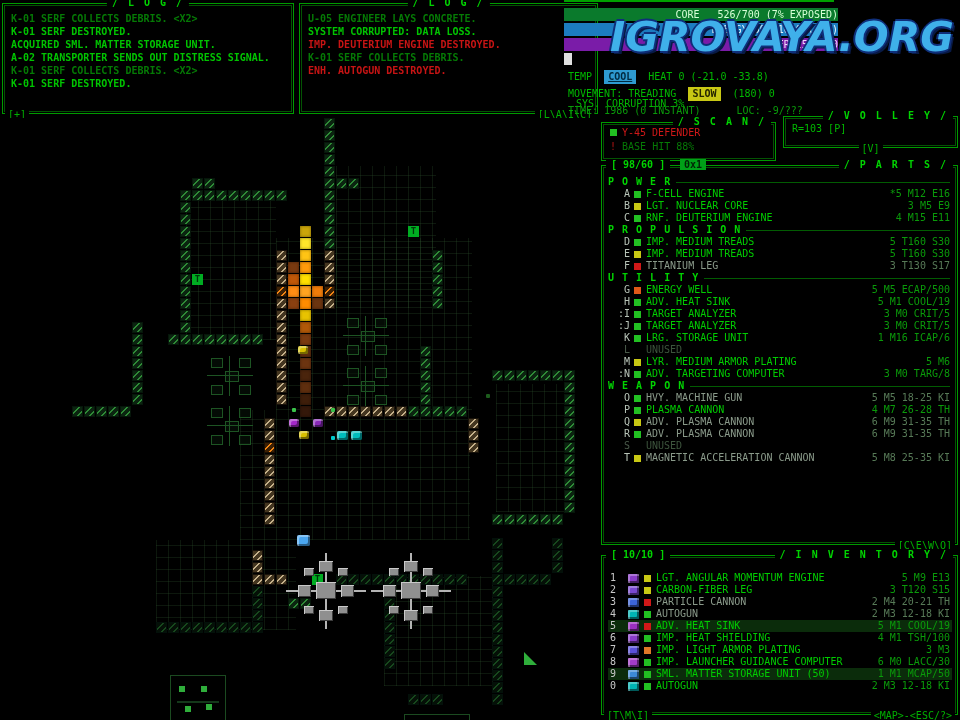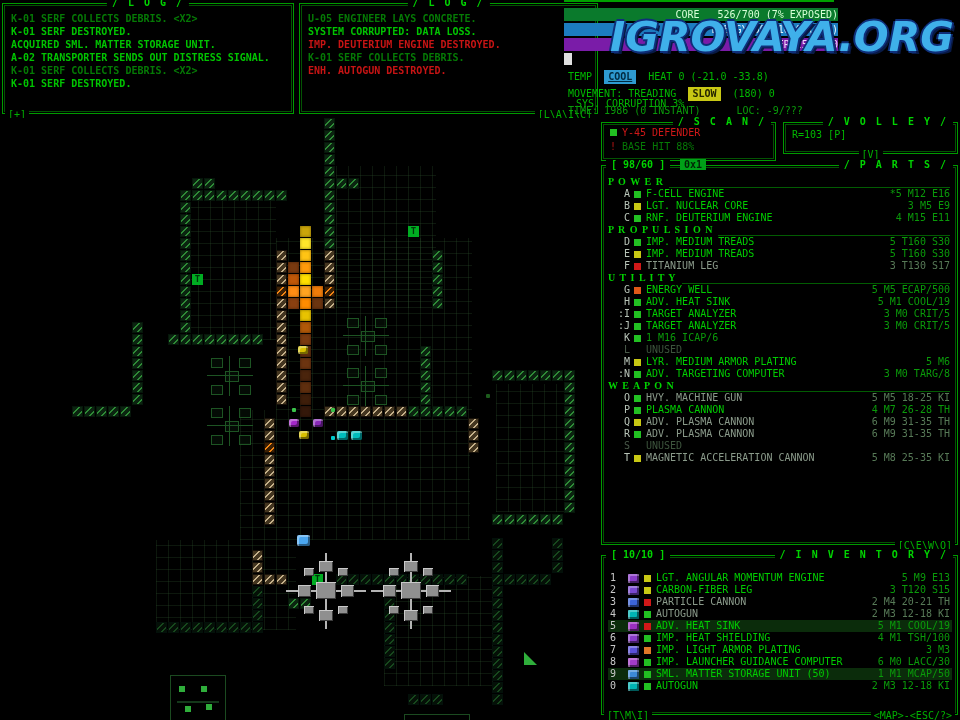--- a/index.html
+++ b/index.html
@@ -18,21 +18,21 @@
   .sbar{position:absolute;left:0;width:270px;height:13px;line-height:13px;padding-left:4px;white-space:pre;}
   .srow{position:absolute;left:4px;height:14px;line-height:14px;white-space:pre;color:#00b800;}
   .badge{display:inline-block;padding:0 4px;font-weight:bold;}
   #watermark{position:absolute;left:604px;top:14px;width:356px;text-align:center;z-index:50;
     font-family:"DejaVu Sans",sans-serif;font-weight:bold;font-style:italic;font-size:41px;line-height:46px;
     color:#3fb0ea;letter-spacing:0px;
     text-shadow:-2px 0 0 #0f2f7a,2px 0 0 #0f2f7a,0 -2px 0 #0f2f7a,0 2px 0 #0f2f7a,3px 3px 0 #081a46;}
   
   .scanline{position:absolute;left:8px;white-space:pre;}
   
-  .secrow{display:flex;align-items:flex-end;height:12px;line-height:12px;font-family:Liberation Serif, serif;}
+  .secrow{display:flex;align-items:center;height:12px;line-height:12px;}
   .secname{color:#00d400;letter-spacing:1px;font-weight:bold;white-space:pre;}
   .secline{flex:1;border-top:1px solid #025c02;margin-left:5px;margin-right:2px;}
   .itemrow{display:flex;align-items:center;height:12px;line-height:12px;white-space:pre;}
   .ikey{width:22px;text-align:right;color:#b8c4b8;padding-right:4px;}
   .isq{width:7px;height:7px;margin-right:5px;flex:0 0 auto;}
   .iname{flex:1;overflow:hidden;}
   .istats{text-align:right;padding-right:2px;}
   .st-on .iname{color:#00cc00;} .st-on .istats{color:#0a9a0a;}
   .st-off .iname{color:#8a9a8a;} .st-off .istats{color:#577a57;}
   .st-unused .iname{color:#3d553d;} .st-unused .ikey{color:#4a5a4a;}
@@ -108,21 +108,21 @@
     <div class="srow" style="top:104px;color:#0a9a0a;"><span>TIME: 1986 (0 INSTANT)</span>      <span>LOC: -9/???</span></div>
   </div>
   <div id="watermark">IGROVAYA.ORG</div>
 
   <div class="panel up" style="left:601px;top:122px;width:173px;height:37px;">
     <span class="ptitle" style="right:4px;">/ S C A N /</span>
     <div class="scanline" style="top:4px;"><span style="display:inline-block;width:7px;height:7px;background:#22c022;margin-right:5px;"></span><span style="color:#d01818;">Y-45 DEFENDER</span></div>
     <div class="scanline" style="top:18px;"><span style="color:#b01414;">!</span> <span style="color:#067a06;">BASE HIT 88%</span></div>
   </div>
 
-  <div class="panel up" style="left:783px;top:122px;width:173px;height:30px;">
+  <div class="panel up" style="left:783px;top:116px;width:173px;height:30px;">
     <span class="ptitle" style="right:4px;">/ V O L L E Y /</span>
     <div class="scanline" style="top:6px;color:#00b800;">R=103 [P]</div>
     <span class="pcorner" style="left:50%;transform:translateX(-50%);">[V]</span>
   </div>
 
   <div class="panel" style="left:601px;top:165px;width:355px;height:378px;">
     <span class="ptitle up" style="left:4px;letter-spacing:0;">[ 98/60 ]</span>
     <span class="ptitle" style="left:78px;background:#00a018;color:#002406;letter-spacing:0;padding:0 4px;">0x1</span>
     <span class="ptitle" style="right:4px;">/ P A R T S /</span>
     <div id="parts-body" class="up" style="position:absolute;left:6px;top:10px;right:5px;">
@@ -141,21 +141,21 @@
         <div class="itemrow st-on"><div class="ikey">E</div><div class="isq" style="background: rgb(200, 200, 20);"></div><div class="iname">Imp. Medium Treads</div><div class="istats">5 T160 S30</div></div>
         <div class="itemrow st-off"><div class="ikey">F</div><div class="isq" style="background: rgb(208, 24, 24);"></div><div class="iname">Titanium Leg</div><div class="istats">3 T130 S17</div></div>
         <div class="secrow">
           <div class="secname">U T I L I T Y</div>
           <div class="secline"></div>
         </div>
         <div class="itemrow st-on"><div class="ikey">G</div><div class="isq" style="background: rgb(224, 88, 24);"></div><div class="iname">Energy Well</div><div class="istats">5 M5 ECAP/500</div></div>
         <div class="itemrow st-on"><div class="ikey">H</div><div class="isq" style="background: rgb(34, 192, 34);"></div><div class="iname">Adv. Heat Sink</div><div class="istats">5 M1 COOL/19</div></div>
         <div class="itemrow st-on"><div class="ikey">:I</div><div class="isq" style="background: rgb(34, 192, 34);"></div><div class="iname">Target Analyzer</div><div class="istats">3 M0 CRIT/5</div></div>
         <div class="itemrow st-on"><div class="ikey">:J</div><div class="isq" style="background: rgb(34, 192, 34);"></div><div class="iname">Target Analyzer</div><div class="istats">3 M0 CRIT/5</div></div>
-        <div class="itemrow st-on"><div class="ikey">K</div><div class="isq" style="background: rgb(34, 192, 34);"></div><div class="istats">1 M16 ICAP/6</div></div>
+        <div class="itemrow st-on"><div class="ikey">K</div><div class="isq" style="background: rgb(34, 192, 34);"></div><div class="iname">Lrg. Storage Unit</div><div class="istats">1 M16 ICAP/6</div></div>
         <div class="itemrow st-unused"><div class="ikey">L</div><div class="isq" style="visibility: hidden;"></div><div class="iname">Unused</div><div class="istats"></div></div>
         <div class="itemrow st-on"><div class="ikey">M</div><div class="isq" style="background: rgb(200, 200, 20);"></div><div class="iname">Lyr. Medium Armor Plating</div><div class="istats">5 M6</div></div>
         <div class="itemrow st-on"><div class="ikey">:N</div><div class="isq" style="background: rgb(34, 192, 34);"></div><div class="iname">Adv. Targeting Computer</div><div class="istats">3 M0 TARG/8</div></div>
         <div class="secrow">
           <div class="secname">W E A P O N</div>
           <div class="secline"></div>
         </div>
         <div class="itemrow st-off"><div class="ikey">O</div><div class="isq" style="background: rgb(34, 192, 34);"></div><div class="iname">Hvy. Machine Gun</div><div class="istats">5 M5 18-25 KI</div></div>
         <div class="itemrow st-on"><div class="ikey">P</div><div class="isq" style="background: rgb(34, 192, 34);"></div><div class="iname">Plasma Cannon</div><div class="istats">4 M7 26-28 TH</div></div>
         <div class="itemrow st-off"><div class="ikey">Q</div><div class="isq" style="background: rgb(200, 200, 20);"></div><div class="iname">Adv. Plasma Cannon</div><div class="istats">6 M9 31-35 TH</div></div>

